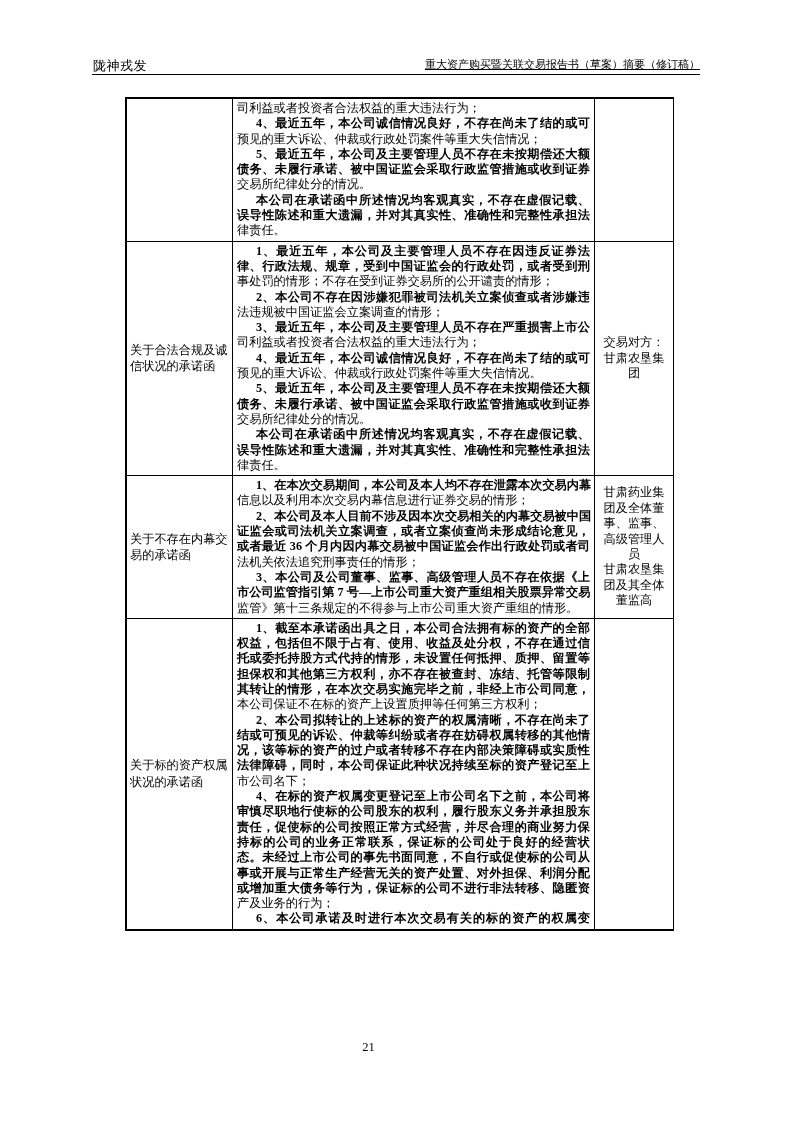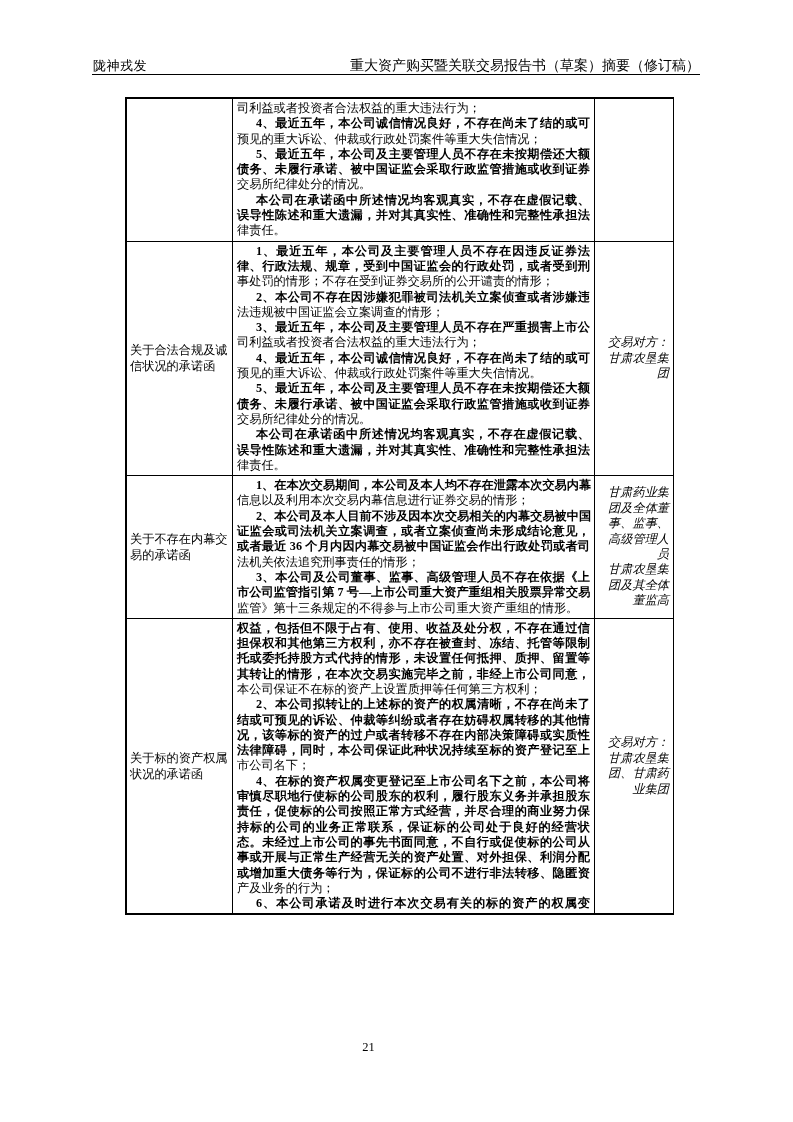--- a/index.html
+++ b/index.html
@@ -2,40 +2,40 @@
 <html><head>
 <meta charset="utf-8">
 <style>
   html,body{margin:0;padding:0;}
   body{
     width:793px;height:1122px;position:relative;background:#ffffff;
     font-family:"Liberation Serif","DejaVu Serif",serif;color:#000;
     overflow:hidden;
   }
   .hdr-left{position:absolute;left:93px;top:57px;font-size:13px;letter-spacing:.5px;}
-  .hdr-right{position:absolute;right:93px;top:57px;font-size:14px;}
+  .hdr-right{position:absolute;right:93px;top:57px;font-size:11px;text-decoration:underline;}
   .hdr-rule{position:absolute;left:92px;top:74px;width:608px;border-top:1.6px solid #000;}
   .doc-table{
     position:absolute;left:125px;top:97px;width:549px;
     border:solid #000;border-width:2.5px 1px 2.5px 2px;box-sizing:border-box;
   }
   .row{display:flex;align-items:stretch;border-top:1px solid #000;}
   .row:first-child{border-top:none;}
   .cell{box-sizing:border-box;}
   .label-cell{
     width:105px;flex:0 0 105px;display:flex;align-items:center;justify-content:center;
     font-size:12.2px;line-height:16.4px;padding:2px 3px;
   }
   .content-cell{
     width:363px;flex:0 0 363px;border-left:1px solid #000;border-right:1px solid #000;
     font-size:12.2px;line-height:15.3px;padding:2px 4px;overflow:hidden;
   }
   .party-cell{
     flex:1 1 auto;display:flex;flex-direction:column;align-items:stretch;justify-content:center;
-    text-align:right;font-size:12.2px;line-height:15.4px;padding:2px 4px;overflow:hidden;font-style:italic;
+    text-align:center;font-size:12.2px;line-height:15.4px;padding:2px 4px;overflow:hidden;
   }
   .line{white-space:nowrap;}
   .line.indent{padding-left:19px;}
   .line.fill{text-align:justify;text-align-last:justify;font-weight:bold;}
   .page-num{position:absolute;left:0;top:1040px;width:737px;text-align:center;font-size:12.5px;}
 </style>
 </head>
 <body>
 
 <div class="hdr-left">陇神戎发</div>
@@ -128,23 +128,24 @@
         <div class="party-par">甘肃药业集团及全体董事、监事、高级管理人员</div>
         <div class="party-par">甘肃农垦集团及其全体董监高</div>
       </div>
     </div>
     <div class="row">
       <div class="cell label-cell">
         <div class="label-text">关于标的资产权属状况的承诺函</div>
       </div>
       <div class="cell content-cell">
         <div class="para">
+          <div class="line indent fill">1、截至本承诺函出具之日，本公司合法拥有标的资产的全部</div>
           <div class="line fill">权益，包括但不限于占有、使用、收益及处分权，不存在通过信</div>
+          <div class="line fill">托或委托持股方式代持的情形，未设置任何抵押、质押、留置等</div>
           <div class="line fill">担保权和其他第三方权利，亦不存在被查封、冻结、托管等限制</div>
-          <div class="line fill">托或委托持股方式代持的情形，未设置任何抵押、质押、留置等</div>
           <div class="line fill">其转让的情形，在本次交易实施完毕之前，非经上市公司同意，</div>
           <div class="line">本公司保证不在标的资产上设置质押等任何第三方权利；</div>
         </div>
         <div class="para">
           <div class="line indent fill">2、本公司拟转让的上述标的资产的权属清晰，不存在尚未了</div>
           <div class="line fill">结或可预见的诉讼、仲裁等纠纷或者存在妨碍权属转移的其他情</div>
           <div class="line fill">况，该等标的资产的过户或者转移不存在内部决策障碍或实质性</div>
           <div class="line fill">法律障碍，同时，本公司保证此种状况持续至标的资产登记至上</div>
           <div class="line">市公司名下；</div>
         </div>
@@ -155,19 +156,16 @@
           <div class="line fill">持标的公司的业务正常联系，保证标的公司处于良好的经营状</div>
           <div class="line fill">态。未经过上市公司的事先书面同意，不自行或促使标的公司从</div>
           <div class="line fill">事或开展与正常生产经营无关的资产处置、对外担保、利润分配</div>
           <div class="line fill">或增加重大债务等行为，保证标的公司不进行非法转移、隐匿资</div>
           <div class="line">产及业务的行为；</div>
         </div>
         <div class="para">
           <div class="line indent fill">6、本公司承诺及时进行本次交易有关的标的资产的权属变</div>
         </div>
       </div>
-      <div class="cell party-cell">
-        <div class="party-par">交易对方：甘肃农垦集团、甘肃药业集团</div>
-      </div>
     </div>
   </div>
 
 <div class="page-num">21</div>
 
 </body></html>

